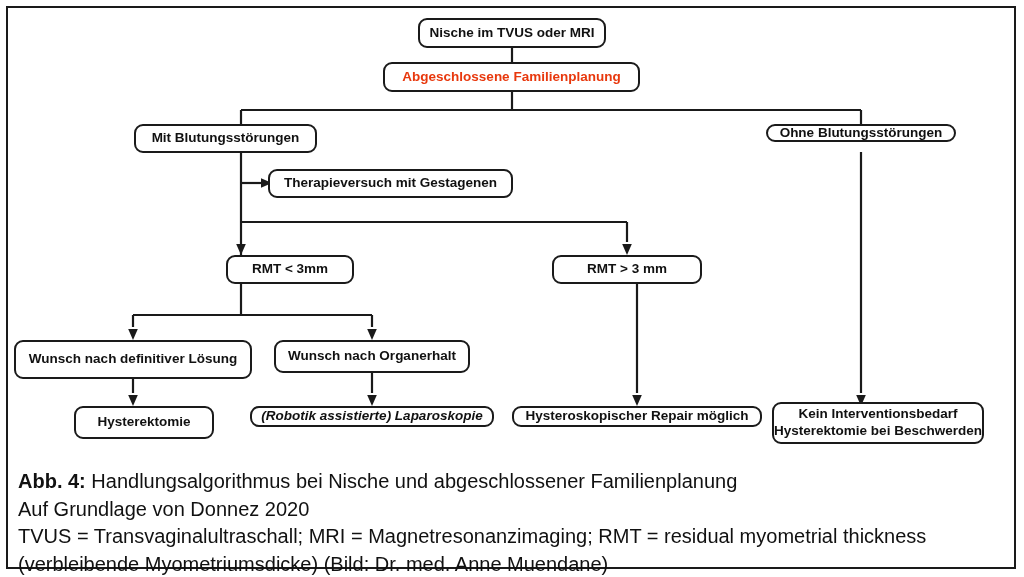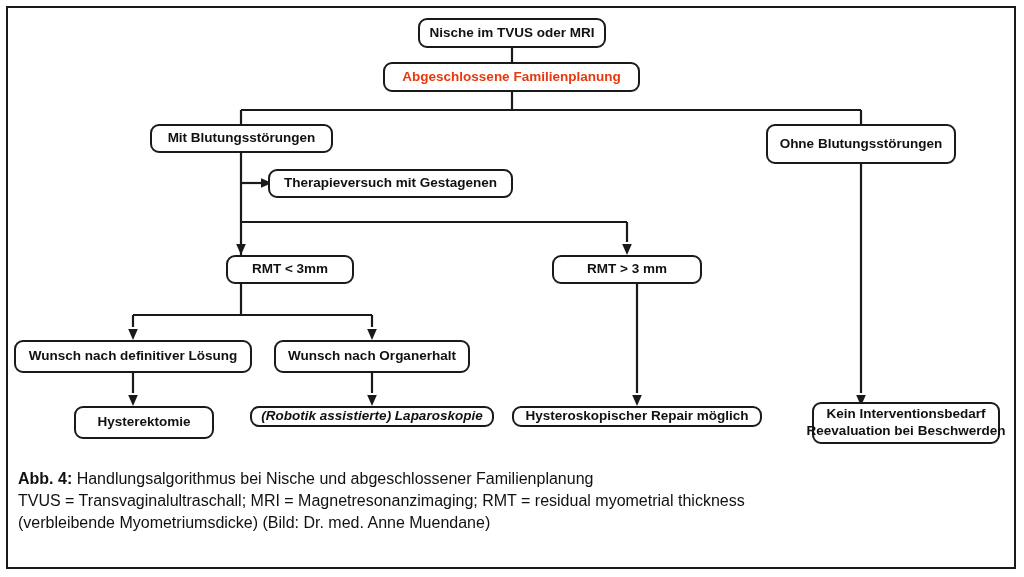--- a/index.html
+++ b/index.html
@@ -63,21 +63,21 @@
     top: 0;
     width: 1024px;
     height: 465px;
     pointer-events: none;
   }
   #caption {
     position: absolute;
     left: 18px;
     top: 468px;
     width: 960px;
-    font-size: 16px;
+    font-size: 20px;
     line-height: 1.38;
     color: #111111;
   }
   #caption .cap-line {
     white-space: pre;
   }
   #caption b {
     font-weight: bold;
   }
 </style>
@@ -131,44 +131,45 @@
 
         <line x1="861" y1="152" x2="861" y2="393"></line>
         <polygon points="861,406 856.2,395 865.8,395" fill="#1a1a1a" stroke="none"></polygon>
       </g>
     </svg>
 
     <div class="node red" style="left:383px; top:62px; width:257px; height:30px;">Abgeschlossene Familienplanung</div>
 
     <div class="node" style="left:418px; top:18px; width:188px; height:30px;">Nische im TVUS oder MRI</div>
 
-    <div class="node" style="left:150px; top:124px; width:183px; height:29px;">Mit Blutungsstörungen</div>
+    <div class="node" style="left:134px; top:124px; width:183px; height:29px;">Mit Blutungsstörungen</div>
 
-    <div class="node" style="left:766px; top:124px; width:190px; height:40px;">Ohne Blutungsstörungen</div>
+    <div class="node" style="left:766px; top:124px; width:190px; height:18px;">Ohne Blutungsstörungen</div>
 
     <div class="node" style="left:268px; top:169px; width:245px; height:29px;">Therapieversuch mit Gestagenen</div>
 
     <div class="node" style="left:178px; top:255px; width:128px; height:29px;margin-left:48px;">RMT &lt; 3mm</div>
 
     <div class="node" style="left:552px; top:255px; width:150px; height:29px;">RMT &gt; 3 mm</div>
 
-    <div class="node" style="left:14px; top:340px; width:238px; height:33px;">Wunsch nach definitiver Lösung</div>
+    <div class="node" style="left:14px; top:340px; width:238px; height:39px;">Wunsch nach definitiver Lösung</div>
 
     <div class="node" style="left:74px; top:406px; width:140px; height:33px;">Hysterektomie</div>
 
     <div class="node" style="left:274px; top:340px; width:196px; height:33px;">Wunsch nach Organerhalt</div>
 
     <div class="node" style="left:250px; top:406px; width:244px; height:21px;font-style:italic;">(Robotik assistierte) Laparoskopie</div>
 
     <div class="node" style="left:512px; top:406px; width:250px; height:21px;">Hysteroskopischer Repair möglich</div>
 
-    <div class="node two-line" style="left:812px; top:402px; width:188px; height:42px; flex-direction:column;">
+    <div class="node two-line" style="left:772px; top:402px; width:212px; height:42px; flex-direction:column;">
       <span>Kein Interventionsbedarf</span>
-      <span>Reevaluation bei Beschwerden</span>
+      <span>Hysterektomie bei Beschwerden</span>
     </div>
   </div>
 
   <div id="caption">
     <div class="cap-line"><b>Abb. 4:</b><span> Handlungsalgorithmus bei Nische und abgeschlossener Familienplanung</span></div>
+    <div class="cap-line">Auf Grundlage von Donnez 2020</div>
     <div class="cap-line">TVUS = Transvaginalultraschall; MRI = Magnetresonanzimaging; RMT = residual myometrial thickness</div>
     <div class="cap-line">(verbleibende Myometriumsdicke) (Bild: Dr. med. Anne Muendane)</div>
   </div>
 </div>
 
 </body></html>

